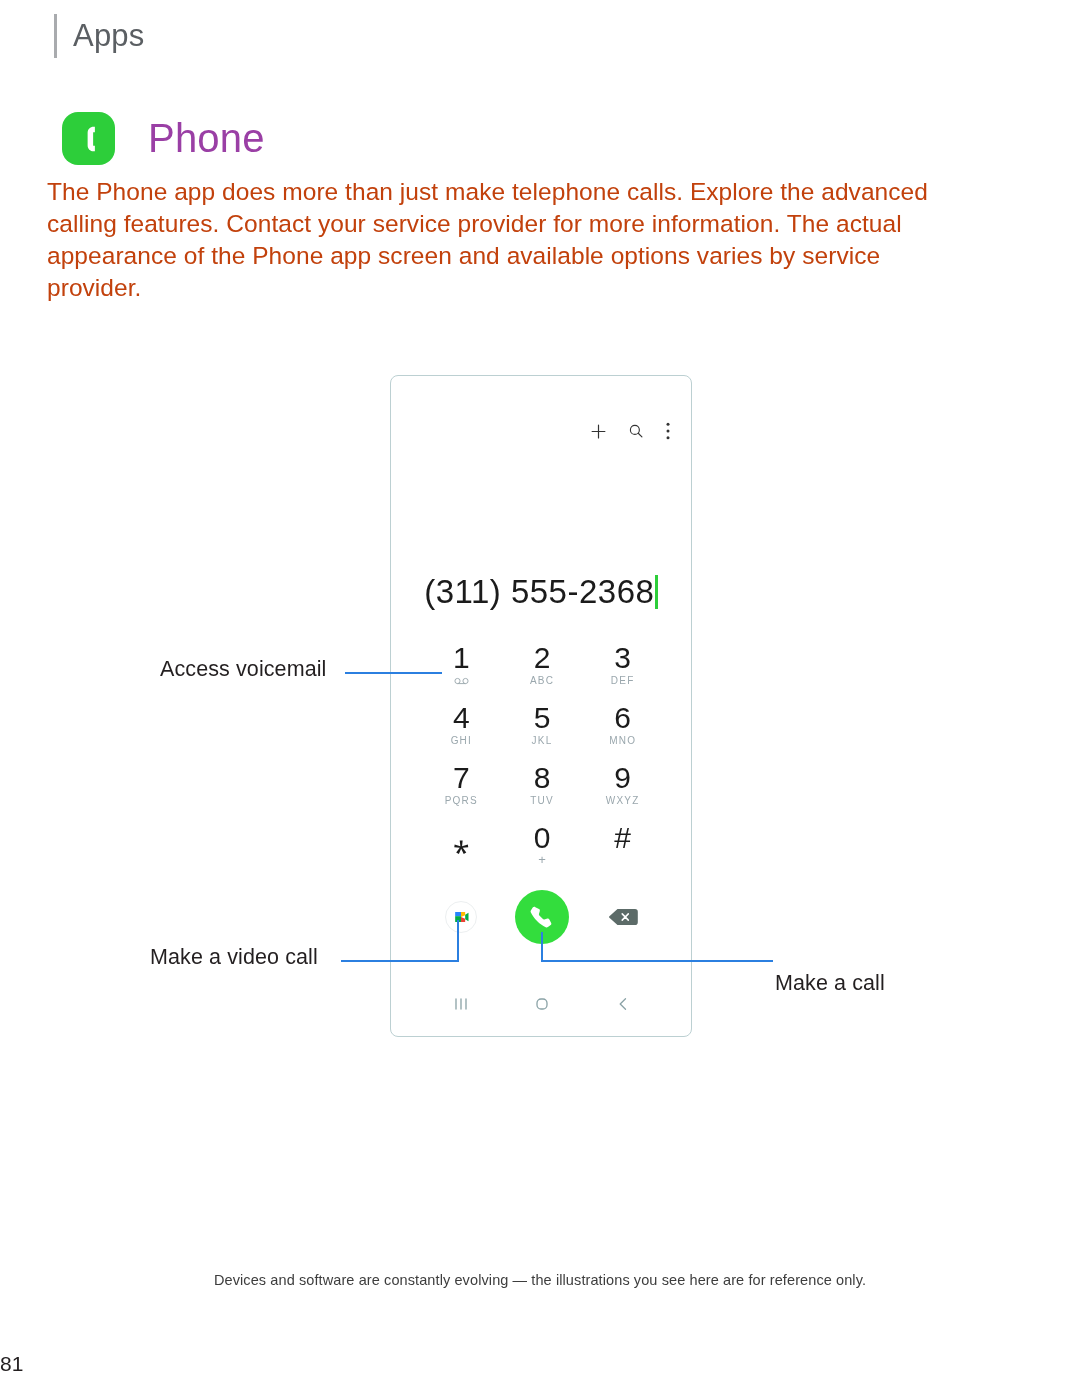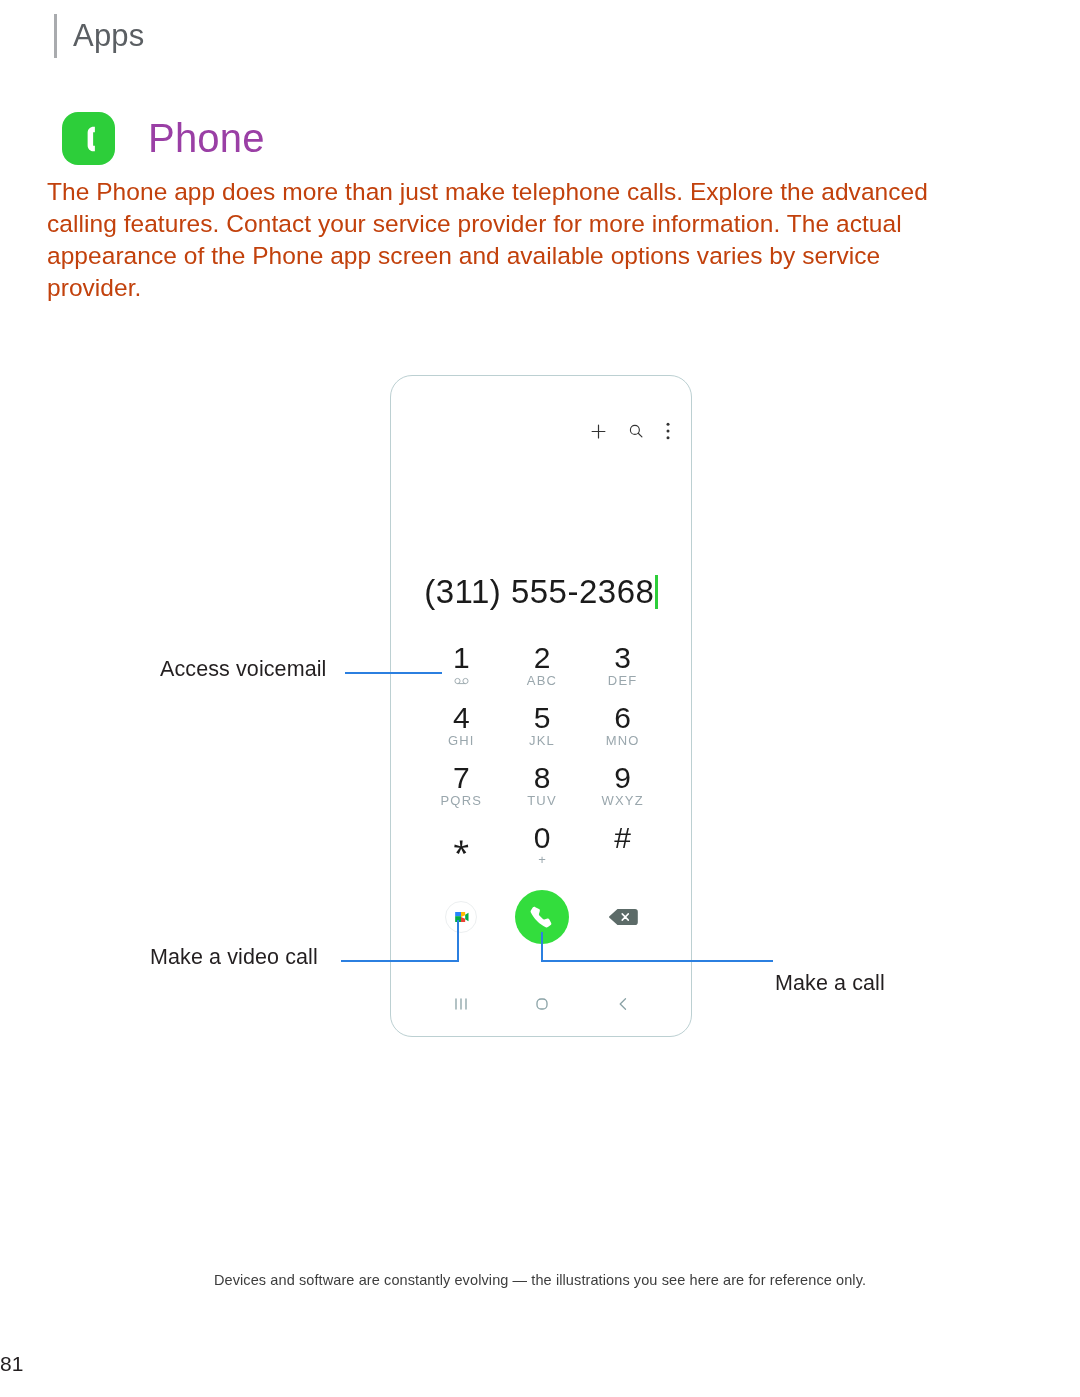--- a/index.html
+++ b/index.html
@@ -80,21 +80,21 @@
   }
 
   
   #phone {
     position: absolute;
     left: 390px;
     top: 375px;
     width: 302px;
     height: 662px;
     border: 1.6px solid #bcd0d2;
-    border-radius: 22px;
+    border-radius: 8px;
     background: #ffffff;
     box-sizing: border-box;
   }
   #phone-toolbar {
     position: absolute;
     right: 20px;
     top: 46px;
     display: flex;
     align-items: center;
     gap: 21px;
@@ -138,21 +138,21 @@
     justify-content: flex-start;
     padding-top: 2px;
   }
   .key .digit {
     font-size: 30px;
     line-height: 32px;
     color: #1b1b1b;
     font-weight: 400;
   }
   .key .sub {
-    font-size: 13px;
+    font-size: 10px;
     line-height: 12px;
     color: #9aa7ad;
     letter-spacing: 1.2px;
     margin-top: 1px;
   }
   .key .sub.plus {
     font-size: 13px;
     letter-spacing: 0;
     margin-top: 0px;
   }

